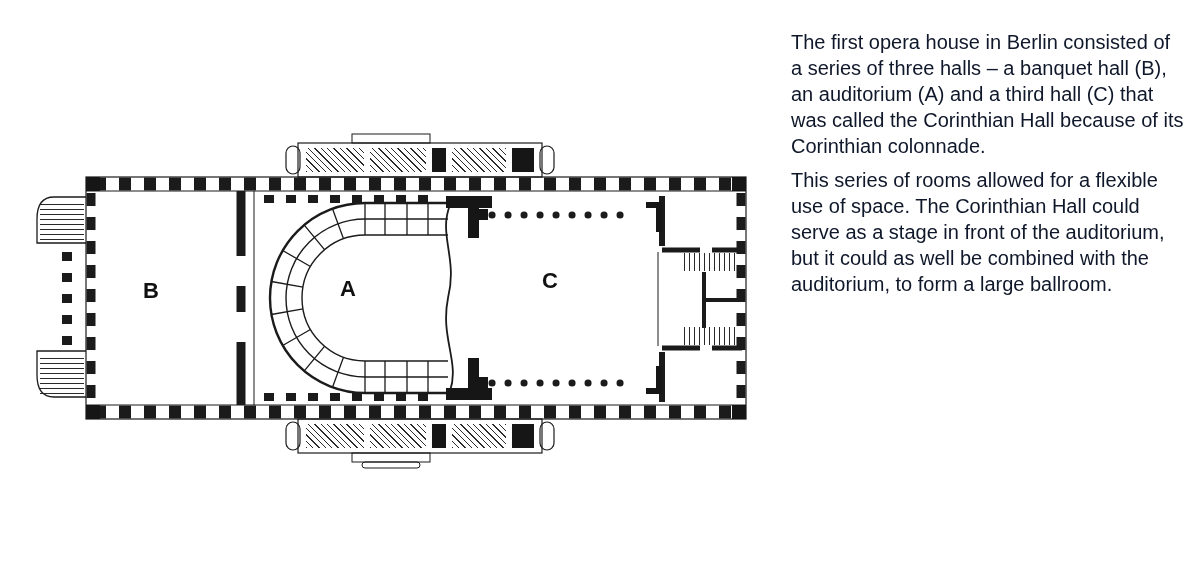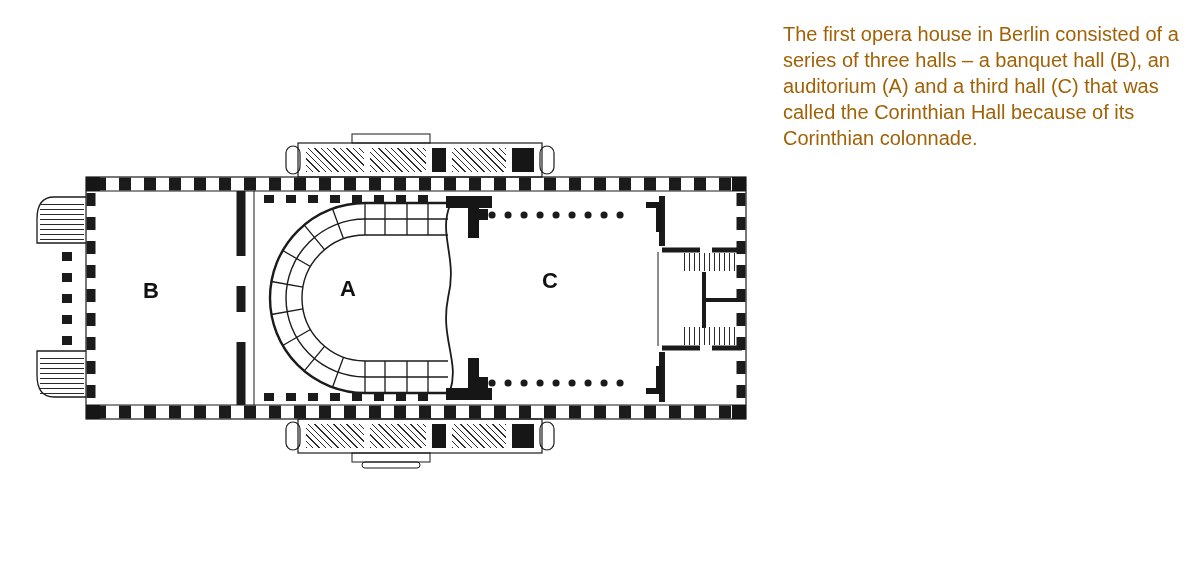--- a/index.html
+++ b/index.html
@@ -26,24 +26,24 @@
     line-height: 24px;
     color: #111;
   }
   .text-area {
     width: 410px;
     margin-left: 11px;
     padding-top: 21px;
     flex: 0 0 auto;
   }
   .text-area p {
-    margin: 0;
+    margin: 8px;
     font-size: 20px;
     line-height: 26px;
-    color: #a16207;
+    color: #0f172a;
   }
 </style>
 </head>
 <body>
 
 <div class="plan-area">
   <svg width="772" height="566" viewBox="0 0 772 566">
 
     <g stroke="#1b1b1b" fill="none">
       <rect x="86" y="177" width="660" height="242" stroke-width="1.2"></rect>
@@ -151,13 +151,14 @@
   <div class="hatch hatch-v" style="left:684px; top:253px; width:54px; height:18px;"></div>
   <div class="hatch hatch-v" style="left:684px; top:327px; width:54px; height:18px;"></div>
 
   <div class="plan-label" style="left:143px; top:279px;">B</div>
   <div class="plan-label" style="left:340px; top:277px;">A</div>
   <div class="plan-label" style="left:542px; top:269px;">C</div>
 </div>
 
 <div class="text-area">
   <p>The first opera house in Berlin consisted of a series of three halls – a banquet hall (B), an auditorium (A) and a third hall (C) that was called the Corinthian Hall because of its Corinthian colonnade.</p>
+  <p>This series of rooms allowed for a flexible use of space. The Corinthian Hall could serve as a stage in front of the auditorium, but it could as well be combined with the auditorium, to form a large ballroom.</p>
 </div>
 
 </body></html>

